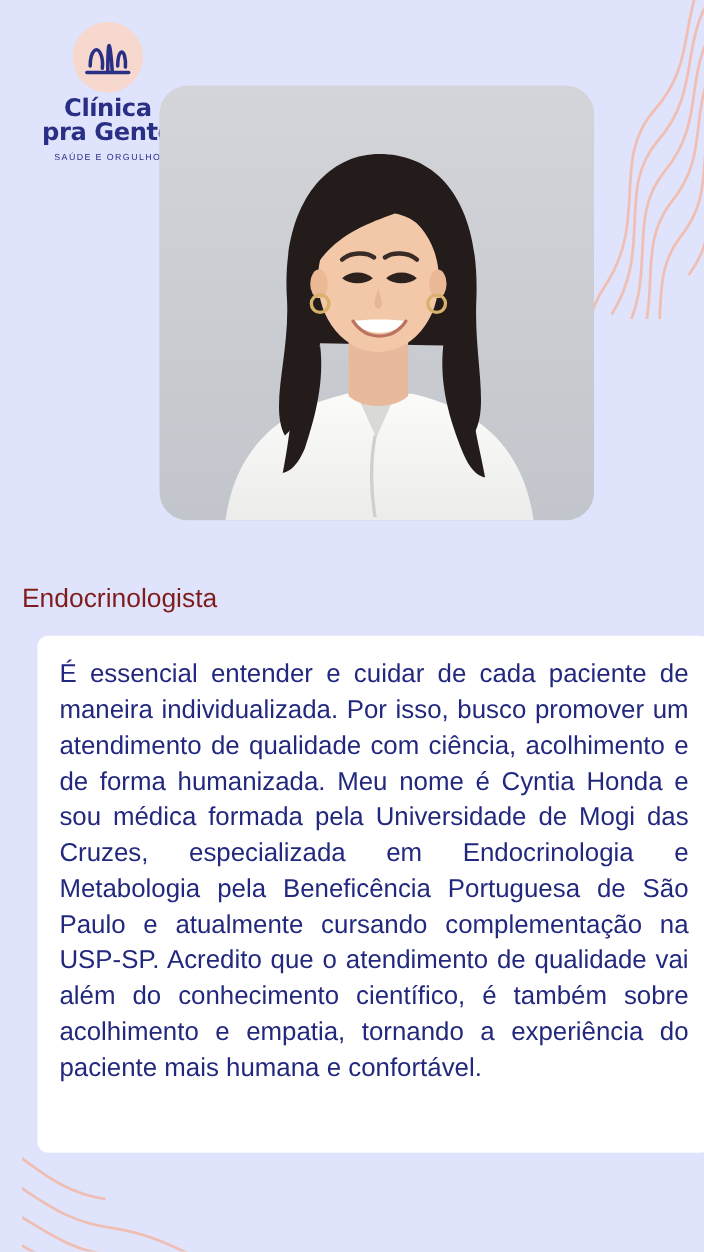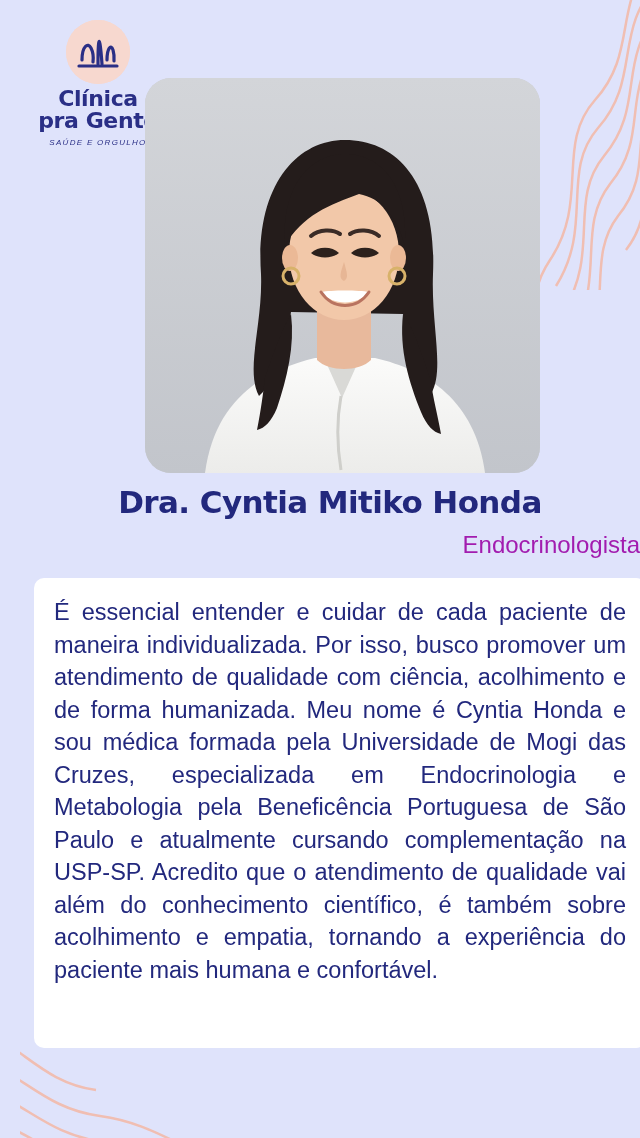--- a/index.html
+++ b/index.html
@@ -65,21 +65,20 @@
     font-size: 22px;
     line-height: 22px;
     letter-spacing: -0.4px;
   }
   .logo-sub {
     margin-top: 6px;
     font-size: 8px;
     letter-spacing: 1.3px;
     color: #2a2f86;
     font-family: "Liberation Sans", sans-serif;
-    font-style: italic;
   }
 
   
   .photo-wrap {
     position: absolute;
     top: 78px;
     left: 125px;
     width: 395px;
     height: 395px;
     border-radius: 26px;
@@ -99,23 +98,23 @@
     font-weight: bold;
     font-size: 31px;
     letter-spacing: -0.6px;
     color: #22287d;
   }
   .role {
     position: absolute;
     top: 531px;
     left: 0;
     width: 100%;
-    text-align: right;
+    text-align: left;
     font-size: 24px;
-    color: #a21caf;
+    color: #7f1d1d;
     font-family: "Liberation Sans", sans-serif;
   }
 
   
   .bio-panel {
     position: absolute;
     top: 578px;
     left: 14px;
     width: 612px;
     height: 470px;
@@ -216,20 +215,19 @@
       <path d="M199 184 C 196 194, 193 200, 199 203 C 204 200, 202 195, 199 184" fill="#e3b190" opacity="0.8"></path>
 
       <path d="M176 214 C 188 228, 212 228, 224 214 C 214 212, 186 212, 176 214 Z" fill="#ffffff"></path>
       <path d="M176 214 C 188 232, 212 232, 224 214" stroke="#b9735f" stroke-width="3" fill="none" stroke-linecap="round"></path>
 
       <path d="M120 300 C 132 264, 140 246, 146 236 C 150 268, 142 300, 132 330 C 126 344, 120 350, 112 352 C 116 332, 118 316, 120 300 Z" fill="#241c1b"></path>
       <path d="M286 304 C 274 266, 266 246, 258 236 C 254 272, 264 304, 276 334 C 282 348, 288 354, 296 356 C 292 334, 288 320, 286 304 Z" fill="#241c1b"></path>
     </svg>
   </div>
 
-  <div class="name">Dra. Cyntia Mitiko Honda</div>
   <div class="role">Endocrinologista</div>
 
   <div class="bio-panel">
     <p class="bio-text">É essencial entender e cuidar de cada paciente de maneira individualizada. Por isso, busco promover um atendimento de qualidade com ciência, acolhimento e de forma humanizada. Meu nome é Cyntia Honda e sou médica formada pela Universidade de Mogi das Cruzes, especializada em Endocrinologia e Metabologia pela Beneficência Portuguesa de São Paulo e atualmente cursando complementação na USP-SP. Acredito que o atendimento de qualidade vai além do conhecimento científico, é também sobre acolhimento e empatia, tornando a experiência do paciente mais humana e confortável.</p>
   </div>
 
 </div>
 
 </body></html>

